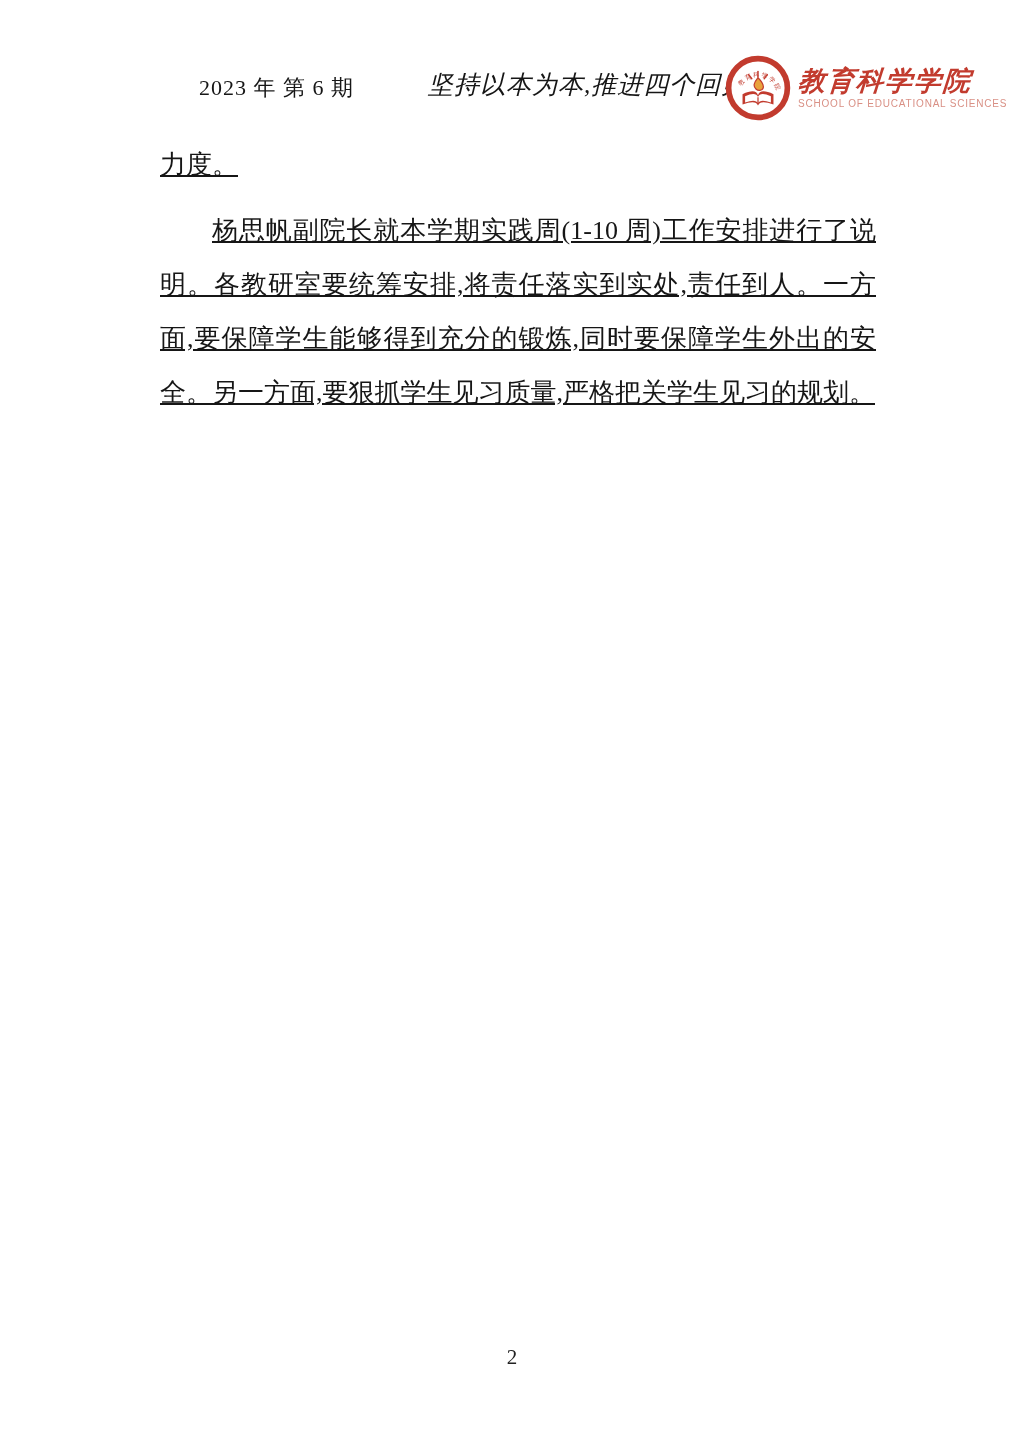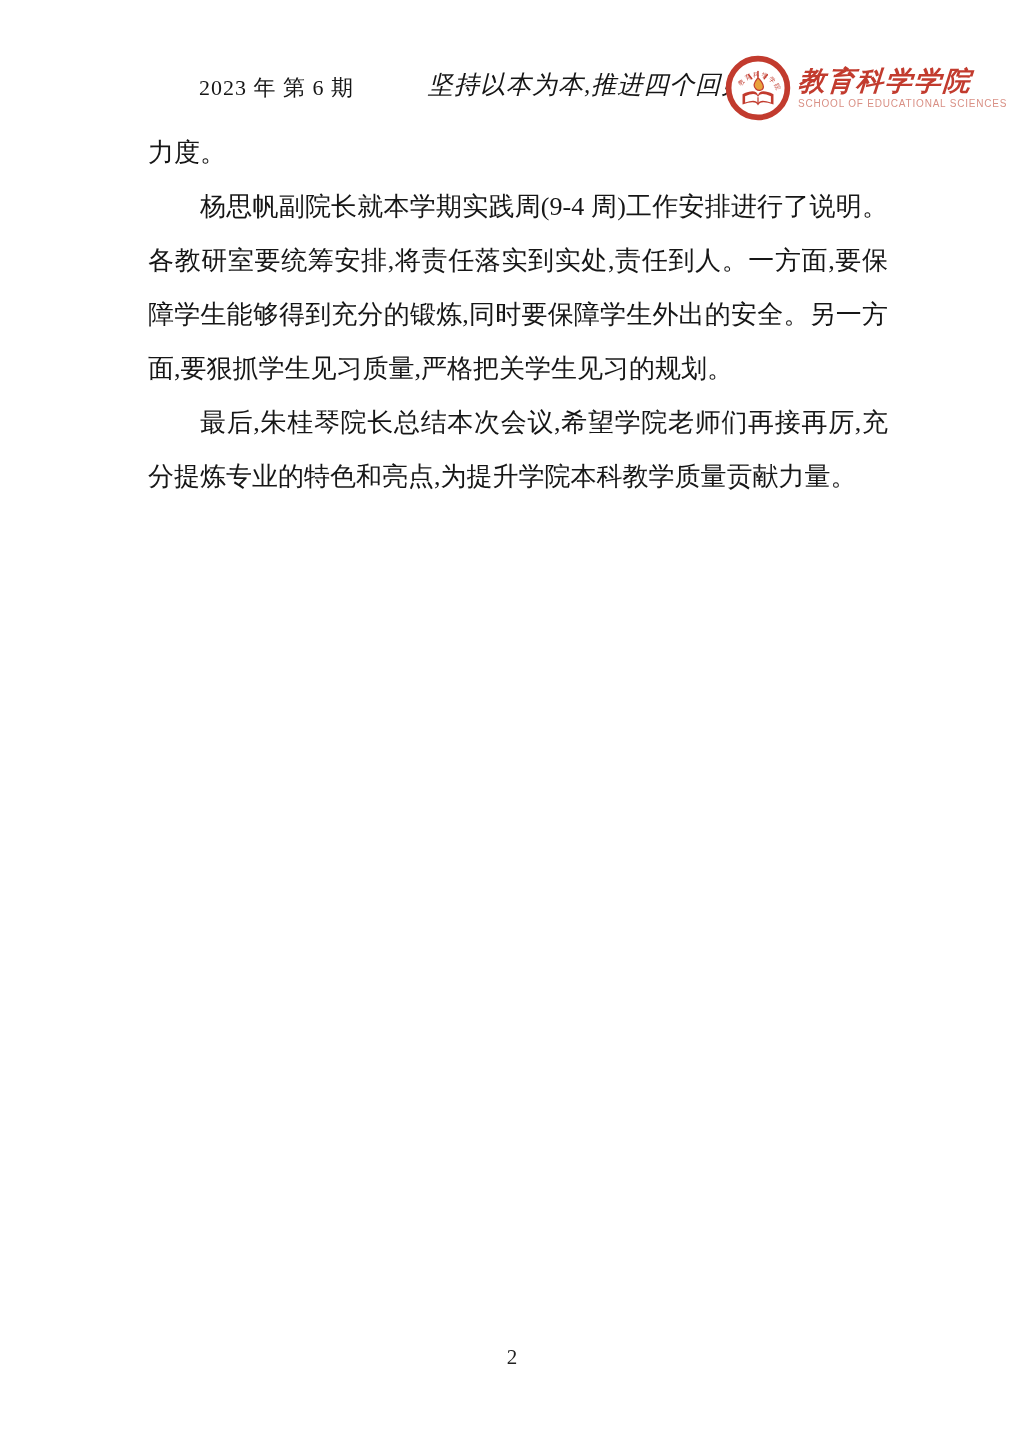--- a/index.html
+++ b/index.html
@@ -37,21 +37,21 @@
     color:#d99085;
     font-size:10px;letter-spacing:0.8px;margin-top:4px;
     white-space:nowrap;font-family:"Liberation Sans",sans-serif;
   }
   
   .doc-body{
     position:absolute;left:148px;top:126px;width:740px;
     font-size:26px;line-height:54px;
     text-align:justify;
   }
-  .doc-body p{margin:0;}
+  .doc-body p{margin:12px;text-decoration:underline;}
   .doc-body p.indent{text-indent:2em;}
   
   .pagenum{
     position:absolute;left:0;right:0;top:1345px;
     text-align:center;font-size:21px;color:#222;
   }
 </style>
 </head>
 <body>
 
@@ -84,19 +84,18 @@
       </svg>
     </span>
     <span class="logo-names">
       <span class="logo-cn">教育科学学院</span>
       <span class="logo-en">SCHOOL OF EDUCATIONAL SCIENCES</span>
     </span>
   </div>
 
   <div class="doc-body">
     <p>力度。</p>
-    <p class="indent">杨思帆副院长就本学期实践周(9-4 周)工作安排进行了说明。各教研室要统筹安排,将责任落实到实处,责任到人。一方面,要保障学生能够得到充分的锻炼,同时要保障学生外出的安全。另一方面,要狠抓学生见习质量,严格把关学生见习的规划。</p>
-    <p class="indent">最后,朱桂琴院长总结本次会议,希望学院老师们再接再厉,充分提炼专业的特色和亮点,为提升学院本科教学质量贡献力量。</p>
+    <p class="indent">杨思帆副院长就本学期实践周(1-10 周)工作安排进行了说明。各教研室要统筹安排,将责任落实到实处,责任到人。一方面,要保障学生能够得到充分的锻炼,同时要保障学生外出的安全。另一方面,要狠抓学生见习质量,严格把关学生见习的规划。</p>
   </div>
 
   <div class="pagenum">2</div>
 
 </div>
 
 </body></html>

